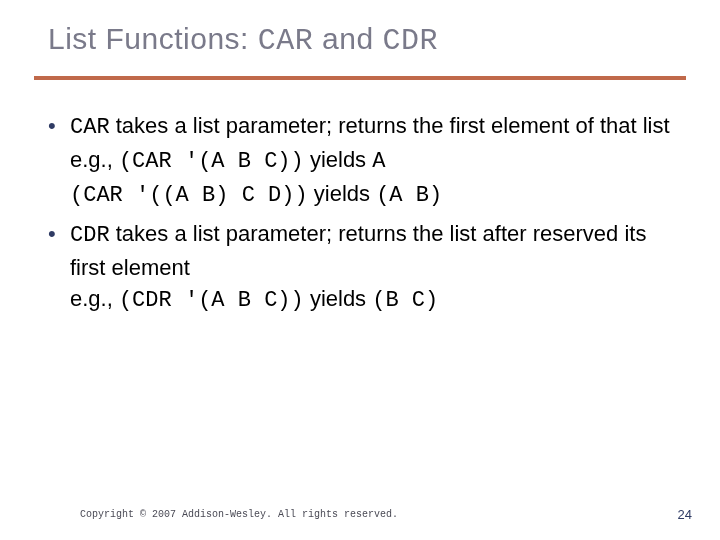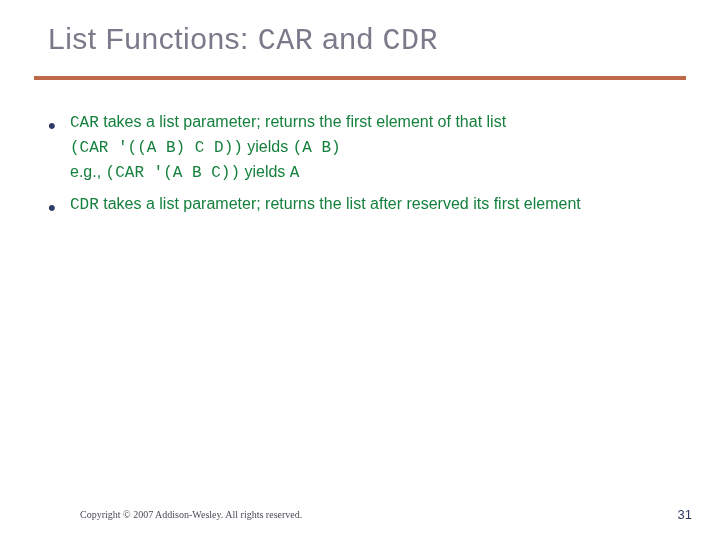--- a/index.html
+++ b/index.html
@@ -39,23 +39,23 @@
     top: 76px;
     width: 652px;
     height: 4px;
     background: #c0694a;
   }
   .body {
     position: absolute;
     left: 48px;
     top: 110px;
     width: 630px;
-    font-size: 16px;
+    font-size: 22px;
     line-height: 1.45;
-    color: #15803d;
+    color: #000000;
   }
   ul.bullets {
     list-style: none;
     margin: 0;
     padding: 0;
   }
   ul.bullets > li {
     position: relative;
     padding-left: 22px;
     margin-bottom: 6px;
@@ -74,21 +74,21 @@
   }
   .mono {
     font-family: "Courier New", Courier, monospace;
   }
   .footer {
     position: absolute;
     left: 80px;
     bottom: 20px;
     font-size: 10px;
     color: #4a4a55;
-    font-family: Liberation Serif, serif;
+    font-family: Liberation Mono, monospace;
   }
   .pagenum {
     position: absolute;
     right: 28px;
     bottom: 18px;
     font-size: 13px;
     color: #2f3b64;
     font-family: Arial, sans-serif;
   }
 </style>
@@ -102,30 +102,33 @@
   </div>
 
   <div class="rule"></div>
 
   <div class="body">
     <ul class="bullets">
 
       <li>
         <span class="mono">CAR</span><span> takes a list parameter; returns the first element of that list</span>
         <span class="sub">
-          <span></span><span class="mono">(CAR '((A B) C D))</span><span> yields </span><span class="mono">(A B)</span>
+          <span>e.g., </span><span class="mono">(CAR '(A B C))</span><span> yields </span><span class="mono">A</span>
         </span>
         <span class="sub">
-          <span>e.g., </span><span class="mono">(CAR '(A B C))</span><span> yields </span><span class="mono">A</span>
+          <span></span><span class="mono">(CAR '((A B) C D))</span><span> yields </span><span class="mono">(A B)</span>
         </span>
       </li>
 
       <li>
         <span class="mono">CDR</span><span> takes a list parameter; returns the list after reserved its first element</span>
+        <span class="sub">
+          <span>e.g., </span><span class="mono">(CDR '(A B C))</span><span> yields </span><span class="mono">(B C)</span>
+        </span>
       </li>
 
     </ul>
   </div>
 
   <div class="footer">Copyright © 2007 Addison-Wesley. All rights reserved.</div>
-  <div class="pagenum">31</div>
+  <div class="pagenum">24</div>
 
 </div>
 
 </body></html>

